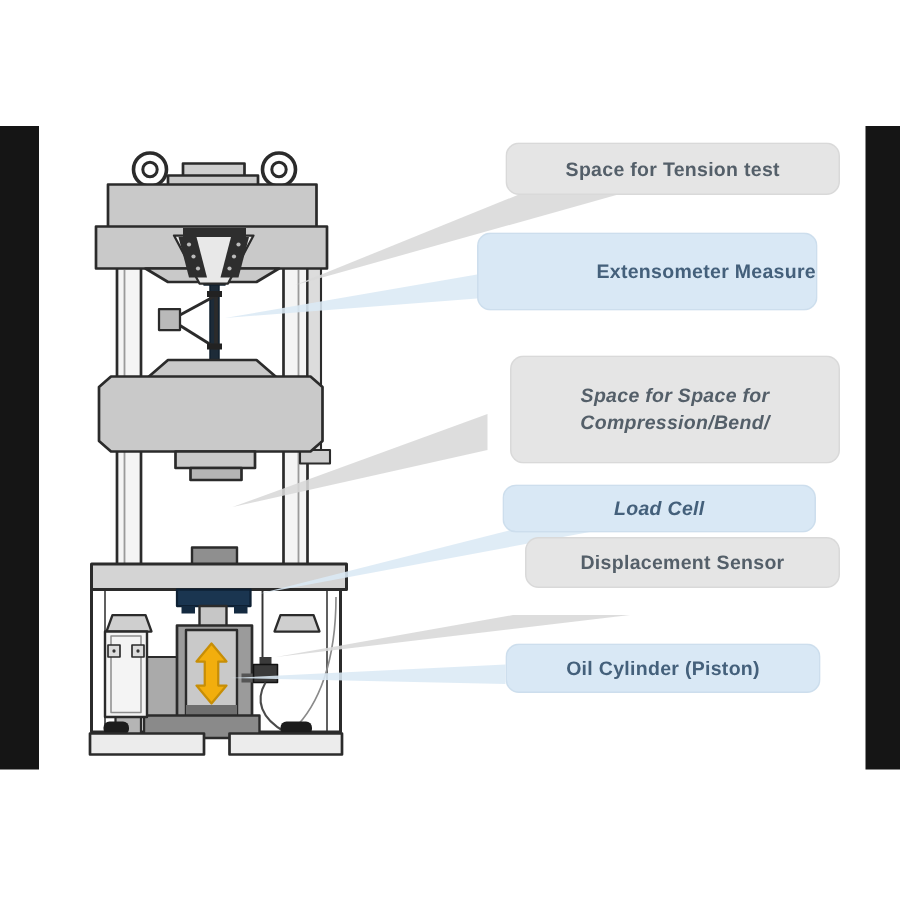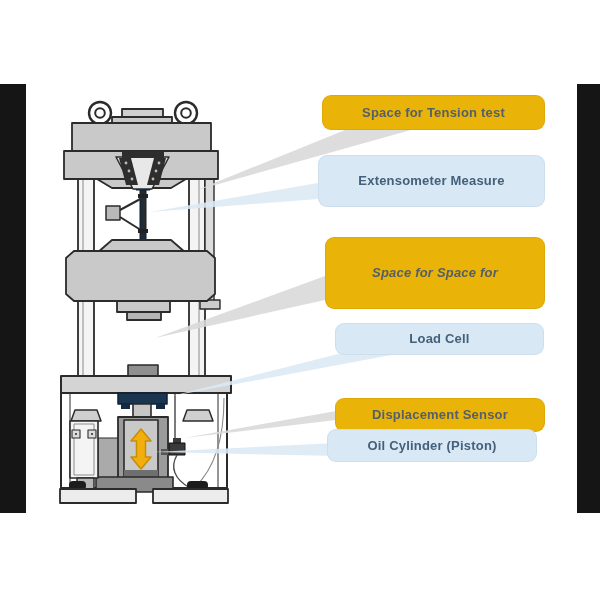--- a/index.html
+++ b/index.html
@@ -5,21 +5,21 @@
   html,body{margin:0;padding:0;background:#fff;}
   #stage{position:relative;width:600px;height:600px;background:#ffffff;overflow:hidden;
          font-family:"Liberation Sans",sans-serif;}
   .bar{position:absolute;top:84px;height:429px;background:#151515;}
   #bar-left{left:0;width:26px;}
   #bar-right{left:577px;width:23px;}
   #machine-svg{position:absolute;left:0;top:0;}
   .callout{position:absolute;display:flex;flex-direction:column;align-items:center;
            justify-content:center;border-radius:9px;text-align:center;
            font-weight:bold;font-size:13px;line-height:18px;letter-spacing:.2px;}
-  .callout.gray{background:#eab308;color:#545f69;border:1px solid rgba(0,0,0,0.05);}
+  .callout.gray{background:#e5e5e5;color:#545f69;border:1px solid rgba(0,0,0,0.05);margin-left:15px;}
   .callout.blue{background:#d9e8f5;color:#44607b;border:1px solid rgba(70,110,150,0.08);}
   .callout span{display:block;}
 </style>
 </head>
 <body>
 
 <div id="stage">
 
   <div class="bar" id="bar-left"></div>
   <div class="bar" id="bar-right"></div>
@@ -157,33 +157,34 @@
       <polygon fill="#dbe9f5" points="342,353 402,353 172,396"></polygon>
       <polygon fill="#d8d8d8" points="342,410 420,410 184,438"></polygon>
       <polygon fill="#dbe9f5" points="337,443 337,456 153,452"></polygon>
     </g>
   </svg>
 
   <div class="callout gray" style="left:322px;top:95px;width:221px;height:33px;">
     <span>Space for Tension test</span>
   </div>
 
-  <div class="callout blue" style="left:318px;top:155px;width:225px;height:50px;">
+  <div class="callout blue" style="left:318px;top:155px;width:225px;height:50px;align-items:flex-end;">
     <span>Extensometer Measure</span>
   </div>
 
   <div class="callout gray" style="left:325px;top:237px;width:218px;height:70px;font-style:italic;">
     <span>Space for Space for</span>
+    <span>Compression/Bend/</span>
   </div>
 
-  <div class="callout blue" style="left:335px;top:323px;width:207px;height:30px;">
+  <div class="callout blue" style="left:335px;top:323px;width:207px;height:30px;font-style:italic;">
     <span>Load Cell</span>
   </div>
 
-  <div class="callout gray" style="left:335px;top:398px;width:208px;height:32px;">
+  <div class="callout gray" style="left:335px;top:358px;width:208px;height:32px;">
     <span>Displacement Sensor</span>
   </div>
 
-  <div class="callout blue" style="left:327px;top:429px;width:208px;height:31px;justify-content:center;">
+  <div class="callout blue" style="left:337px;top:429px;width:208px;height:31px;justify-content:center;">
     <span>Oil Cylinder (Piston)</span>
   </div>
 
 </div>
 
 </body></html>

